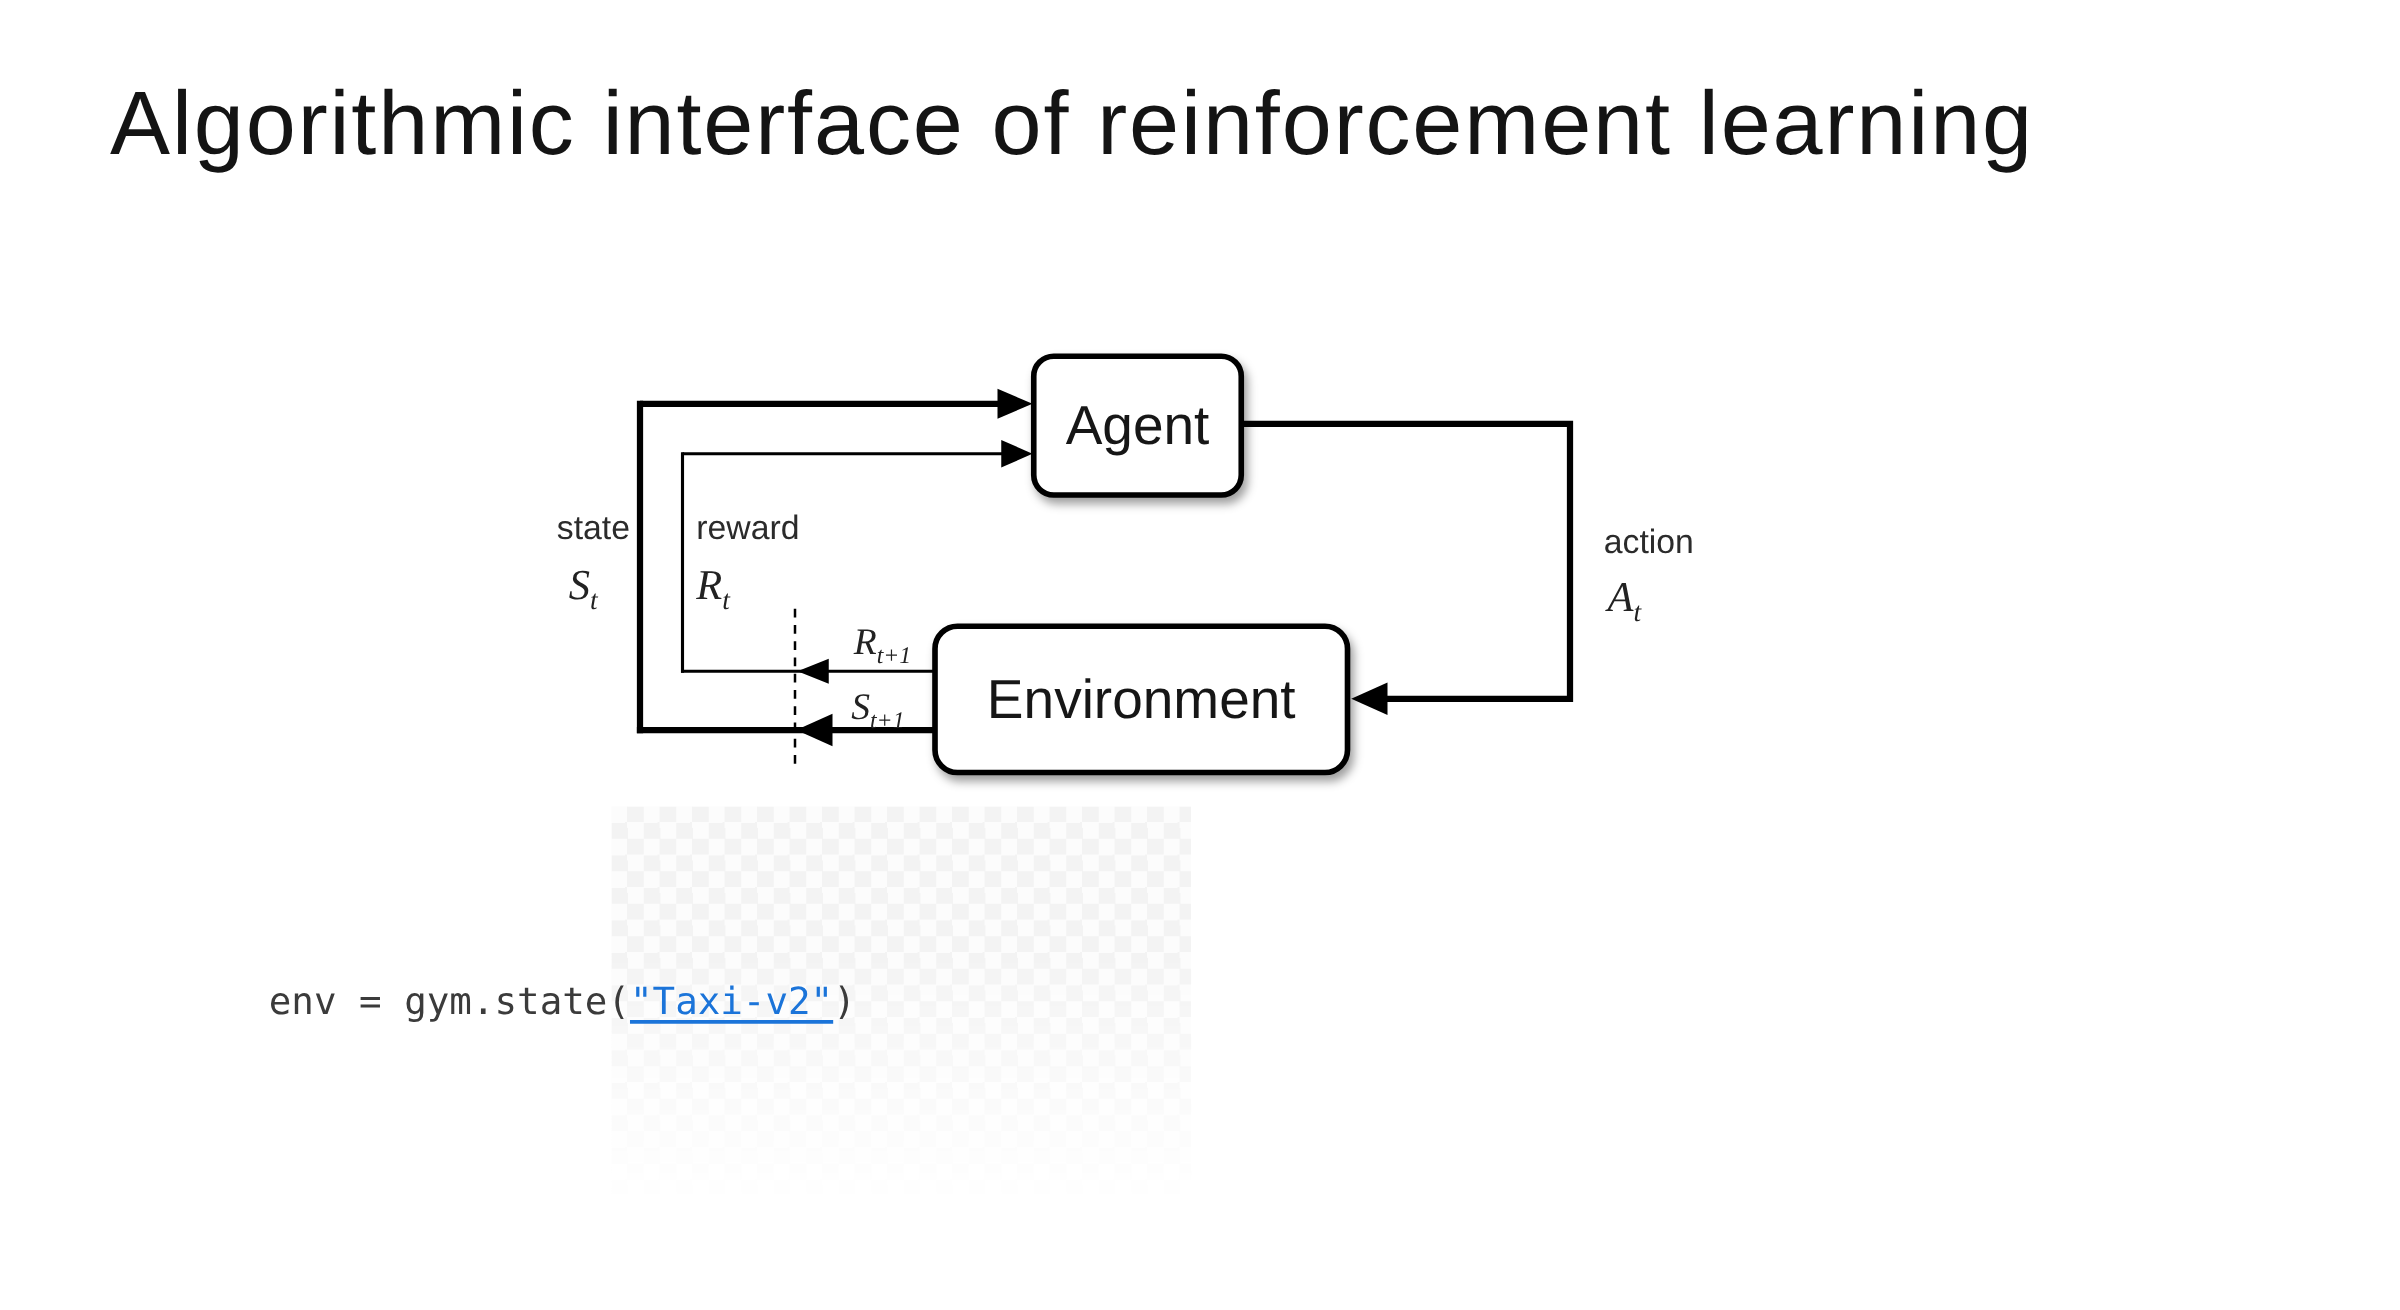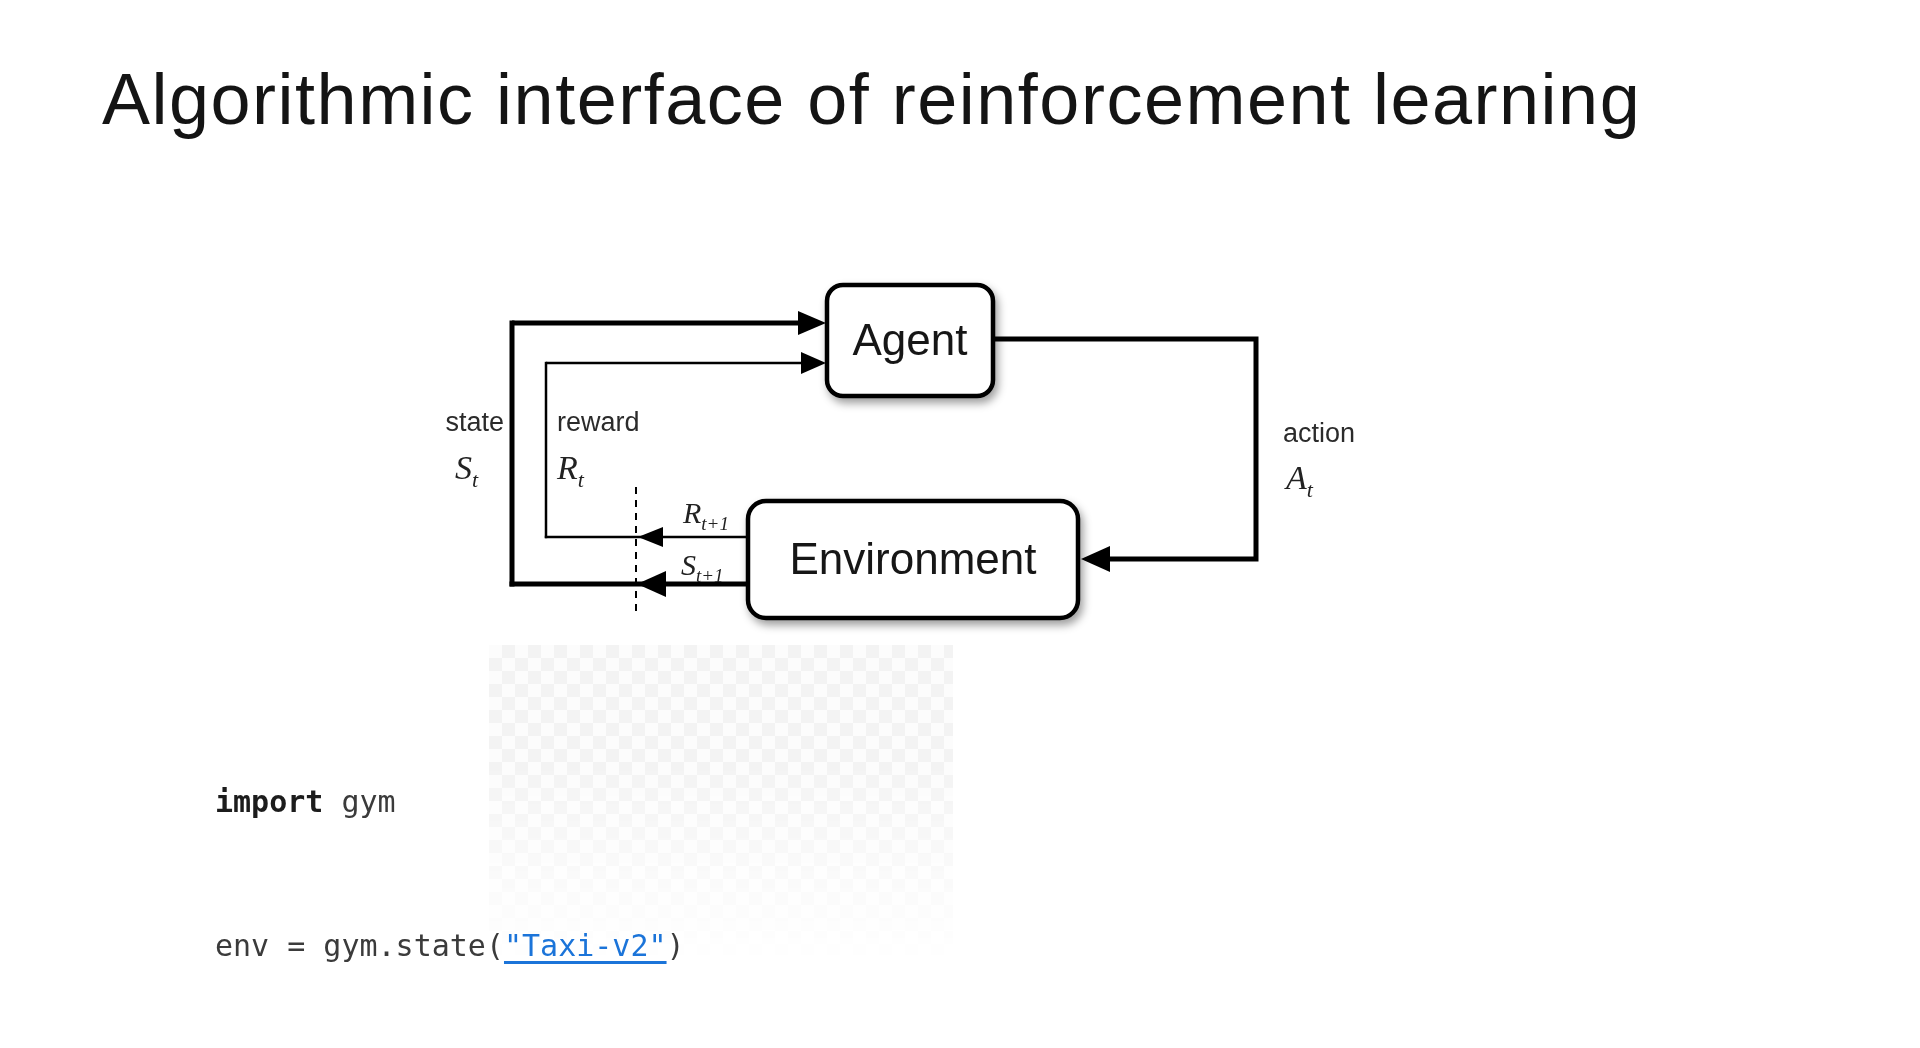--- a/index.html
+++ b/index.html
@@ -7,21 +7,21 @@
     width:1920px; height:1048px;
     background:#ffffff;
     position:relative;
     overflow:hidden;
     font-family:"Liberation Sans", sans-serif;
   }
 
   
   .slide-title {
     position:absolute;
-    left:102px; top:58px;
+    left:88px; top:58px;
     font-family:"Liberation Sans", sans-serif;
     font-weight:300;
     font-size:72px;
     letter-spacing:1.5px;
     color:#141414;
     white-space:nowrap;
   }
 
   
   .diagram-svg {
@@ -139,20 +139,19 @@
   <text class="flow-label" x="1283" y="442">action</text>
   <text class="math" x="1286" y="489"><tspan>A</tspan><tspan class="sub" dy="8">t</tspan></text>
 
   <text class="math-sm" x="683" y="523"><tspan>R</tspan><tspan class="sub" dy="7">t+1</tspan></text>
   <text class="math-sm" x="681" y="575"><tspan>S</tspan><tspan class="sub" dy="7">t+1</tspan></text>
 </svg>
 
 <div class="checker"></div>
 
 <div class="code-block">
-  <div class="code-line"><span class="tok-kw">import</span><span> gym</span></div>
   <div class="code-line"><span>env = gym.state(</span><span class="tok-link">"Taxi-v2"</span><span>)</span></div>
   
   
   
   
   
 </div>
 
 </body></html>

